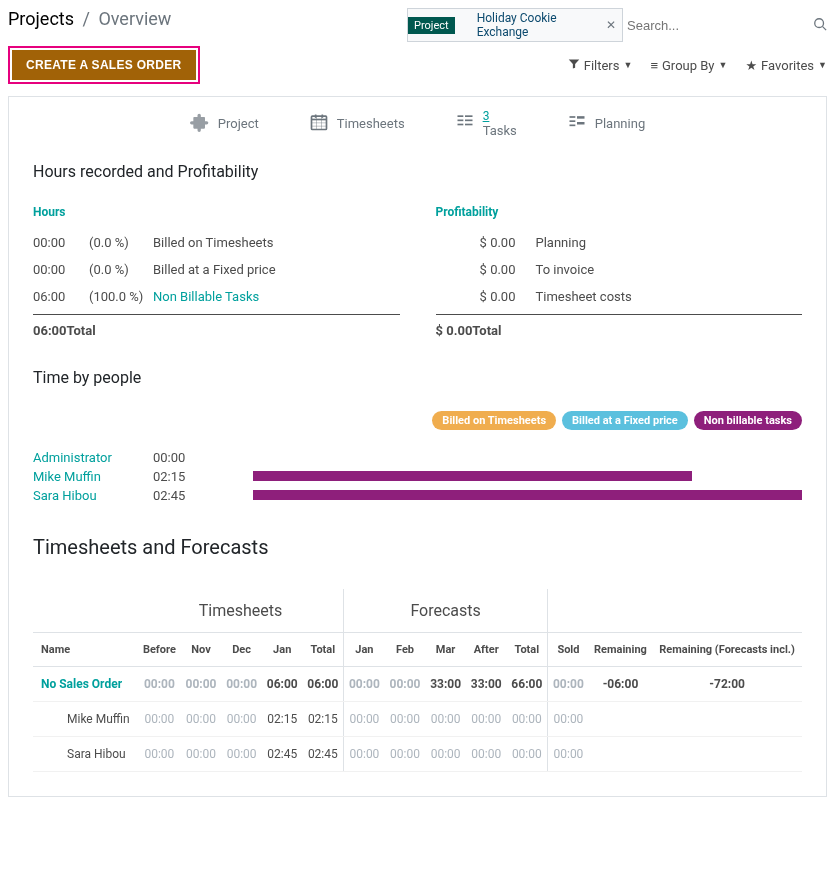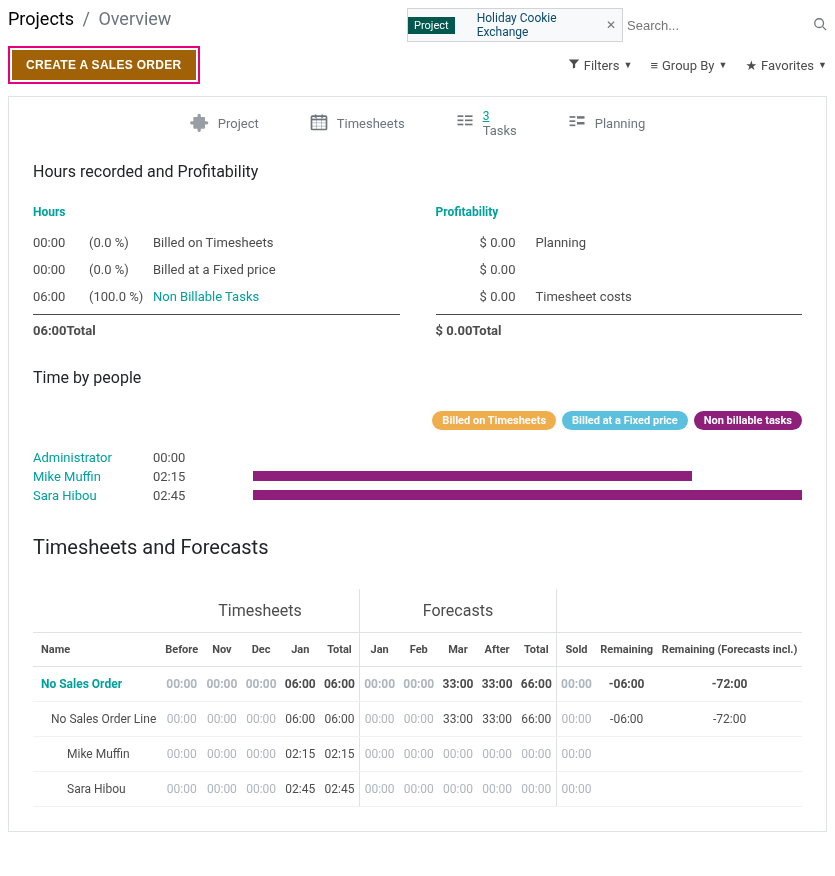--- a/index.html
+++ b/index.html
@@ -205,20 +205,21 @@
       </div>
       <div class="col">
         <div class="col-header">Profitability</div>
         <div id="prof-rows">
             <div class="prof-row">
               <div class="amt">$ 0.00</div>
     <div class="lbl">Planning</div>
             </div>
             <div class="prof-row">
               <div class="amt">$ 0.00</div>
+    <div class="lbl">To invoice</div>
             </div>
             <div class="prof-row">
               <div class="amt">$ 0.00</div>
     <div class="lbl">Timesheet costs</div>
             </div>
           </div>
         <div class="prof-total">
           <div class="amt">$ 0.00</div>
           <div class="lbl">Total</div>
         </div>
@@ -296,36 +297,20 @@
     <td class="muted bold ">00:00</td>
             <td class="muted bold ">00:00</td>
             <td class=" bold ">33:00</td>
             <td class=" bold ">33:00</td>
             <td class=" bold vline-right">66:00</td>
     <td class="muted bold ">00:00</td>
             <td class="bold">-06:00</td>
     <td class="bold">-72:00</td>
           </tr>
           <tr>
-            <td class="name-col indent1">No Sales Order Line</td>
-    <td class="muted  ">00:00</td>
-            <td class="muted  ">00:00</td>
-            <td class="muted  ">00:00</td>
-            <td class="  ">06:00</td>
-            <td class="  vline-right">06:00</td>
-    <td class="muted  ">00:00</td>
-            <td class="muted  ">00:00</td>
-            <td class="  ">33:00</td>
-            <td class="  ">33:00</td>
-            <td class="  vline-right">66:00</td>
-    <td class="muted  ">00:00</td>
-            <td class="">-06:00</td>
-    <td class="">-72:00</td>
-          </tr>
-          <tr>
             <td class="name-col indent2">Mike Muffin</td>
     <td class="muted  ">00:00</td>
             <td class="muted  ">00:00</td>
             <td class="muted  ">00:00</td>
             <td class="  ">02:15</td>
             <td class="  vline-right">02:15</td>
     <td class="muted  ">00:00</td>
             <td class="muted  ">00:00</td>
             <td class="muted  ">00:00</td>
             <td class="muted  ">00:00</td>

